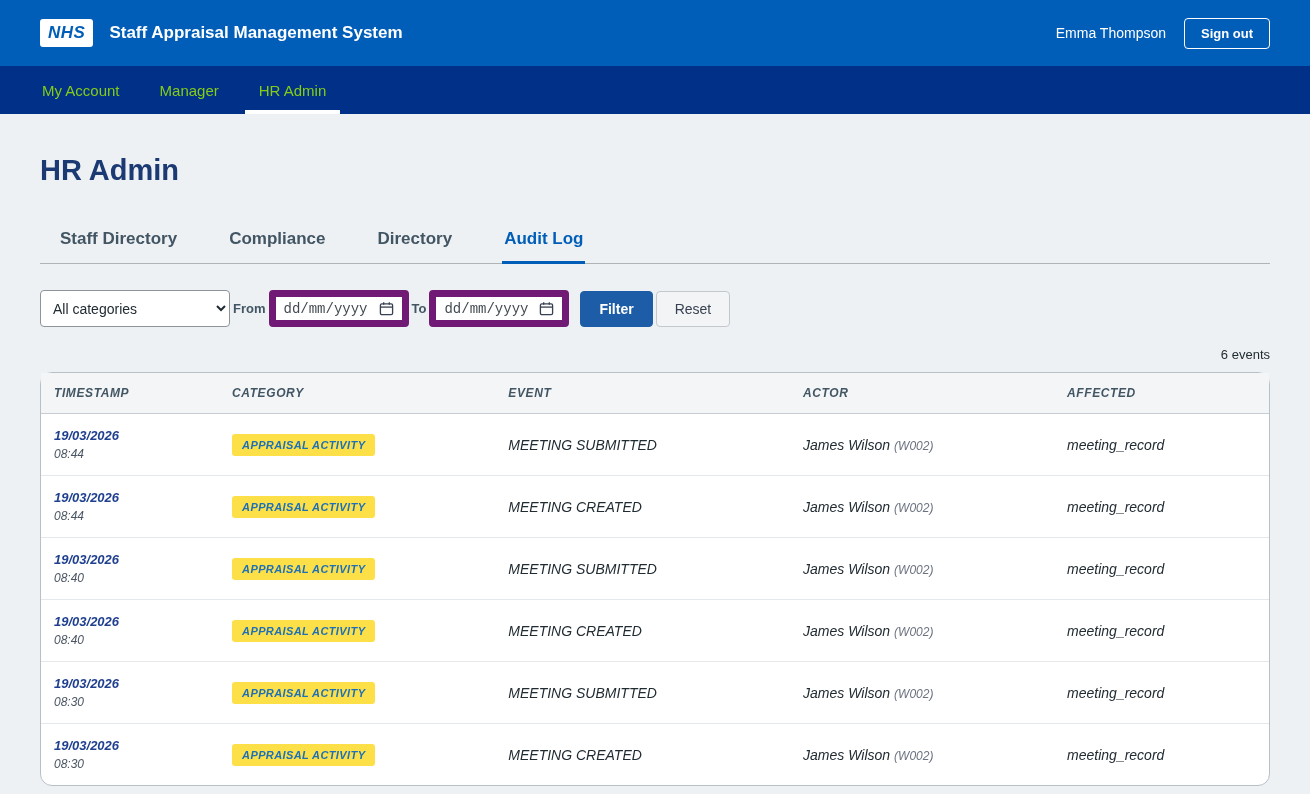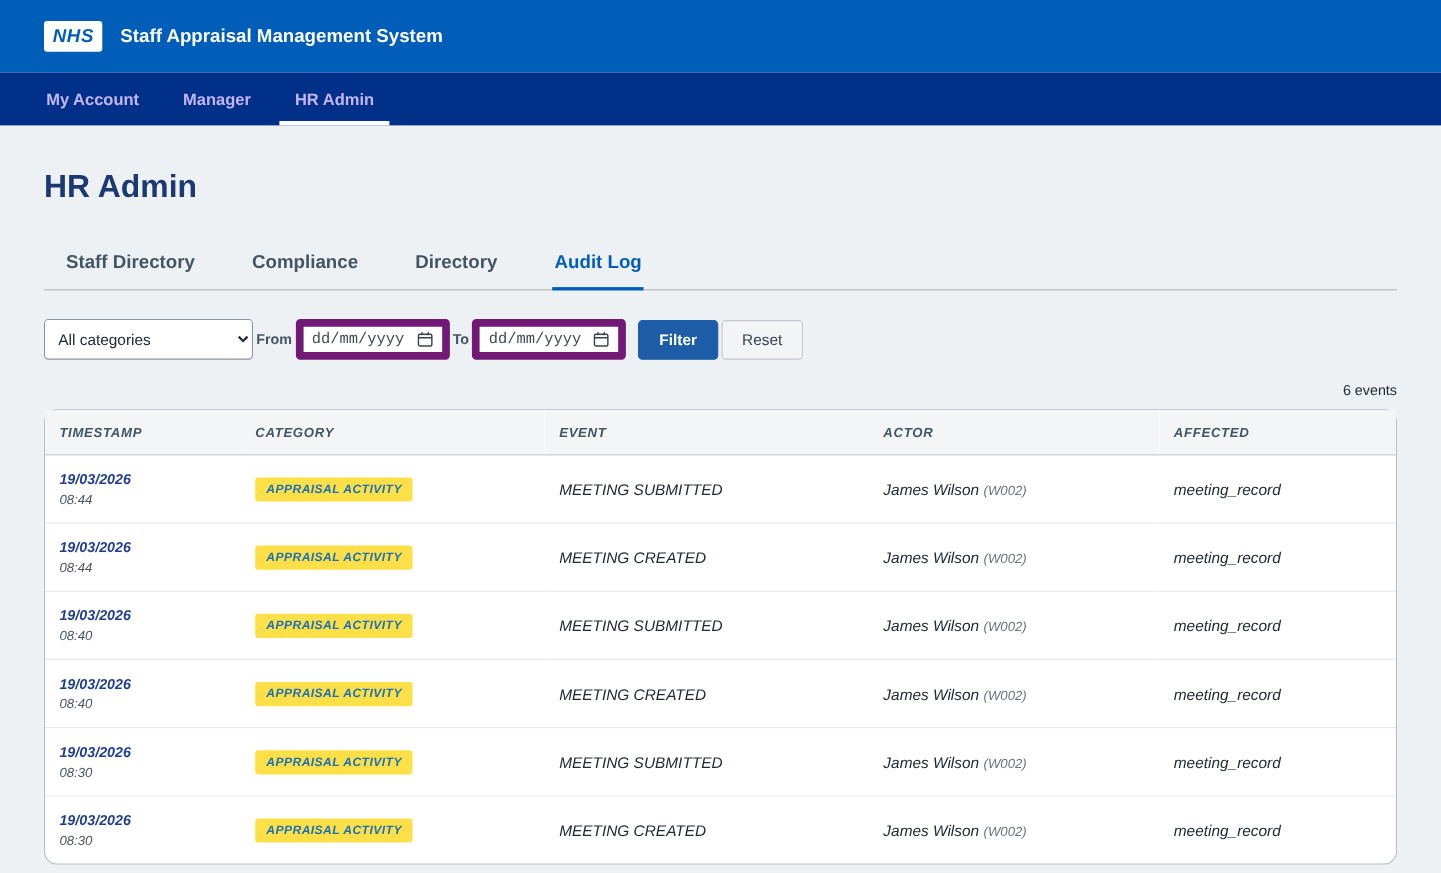--- a/index.html
+++ b/index.html
@@ -48,23 +48,23 @@
 
   
   .mainnav {
     height: 48px;
     background: #003087;
     display: flex;
     align-items: stretch;
     padding: 0 28px;
   }
   .nav-item {
-    color: #c4b5fd;
+    color: #84cc16;
     font-size: 15px;
-    font-weight: bold;
+    font-weight: normal;
     text-decoration: none;
     display: flex;
     align-items: center;
     padding: 0 14px;
     margin: 0 12px 0 0;
     border-bottom: 4px solid transparent;
     padding-top: 4px;
     cursor: pointer;
   }
   .nav-item.active { border-bottom-color: #ffffff; }
@@ -208,20 +208,24 @@
   .actor-name { color: #212b32; }
   .actor-id { color: #6b7280; font-size: 12px; margin-left: 4px; }
 </style>
 </head>
 <body>
 
 <header class="topbar">
   <div class="topbar-left">
     <div class="nhs-logo">NHS</div>
     <h1 class="app-title">Staff Appraisal Management System</h1>
+  </div>
+  <div class="topbar-right">
+    <span class="user-name">Emma Thompson</span>
+    <button class="signout-btn">Sign out</button>
   </div>
 </header>
 
 <nav class="mainnav">
     <a class="nav-item">My Account</a>
     <a class="nav-item">Manager</a>
     <a class="nav-item active">HR Admin</a>
   </nav>
 
 <main class="content">

